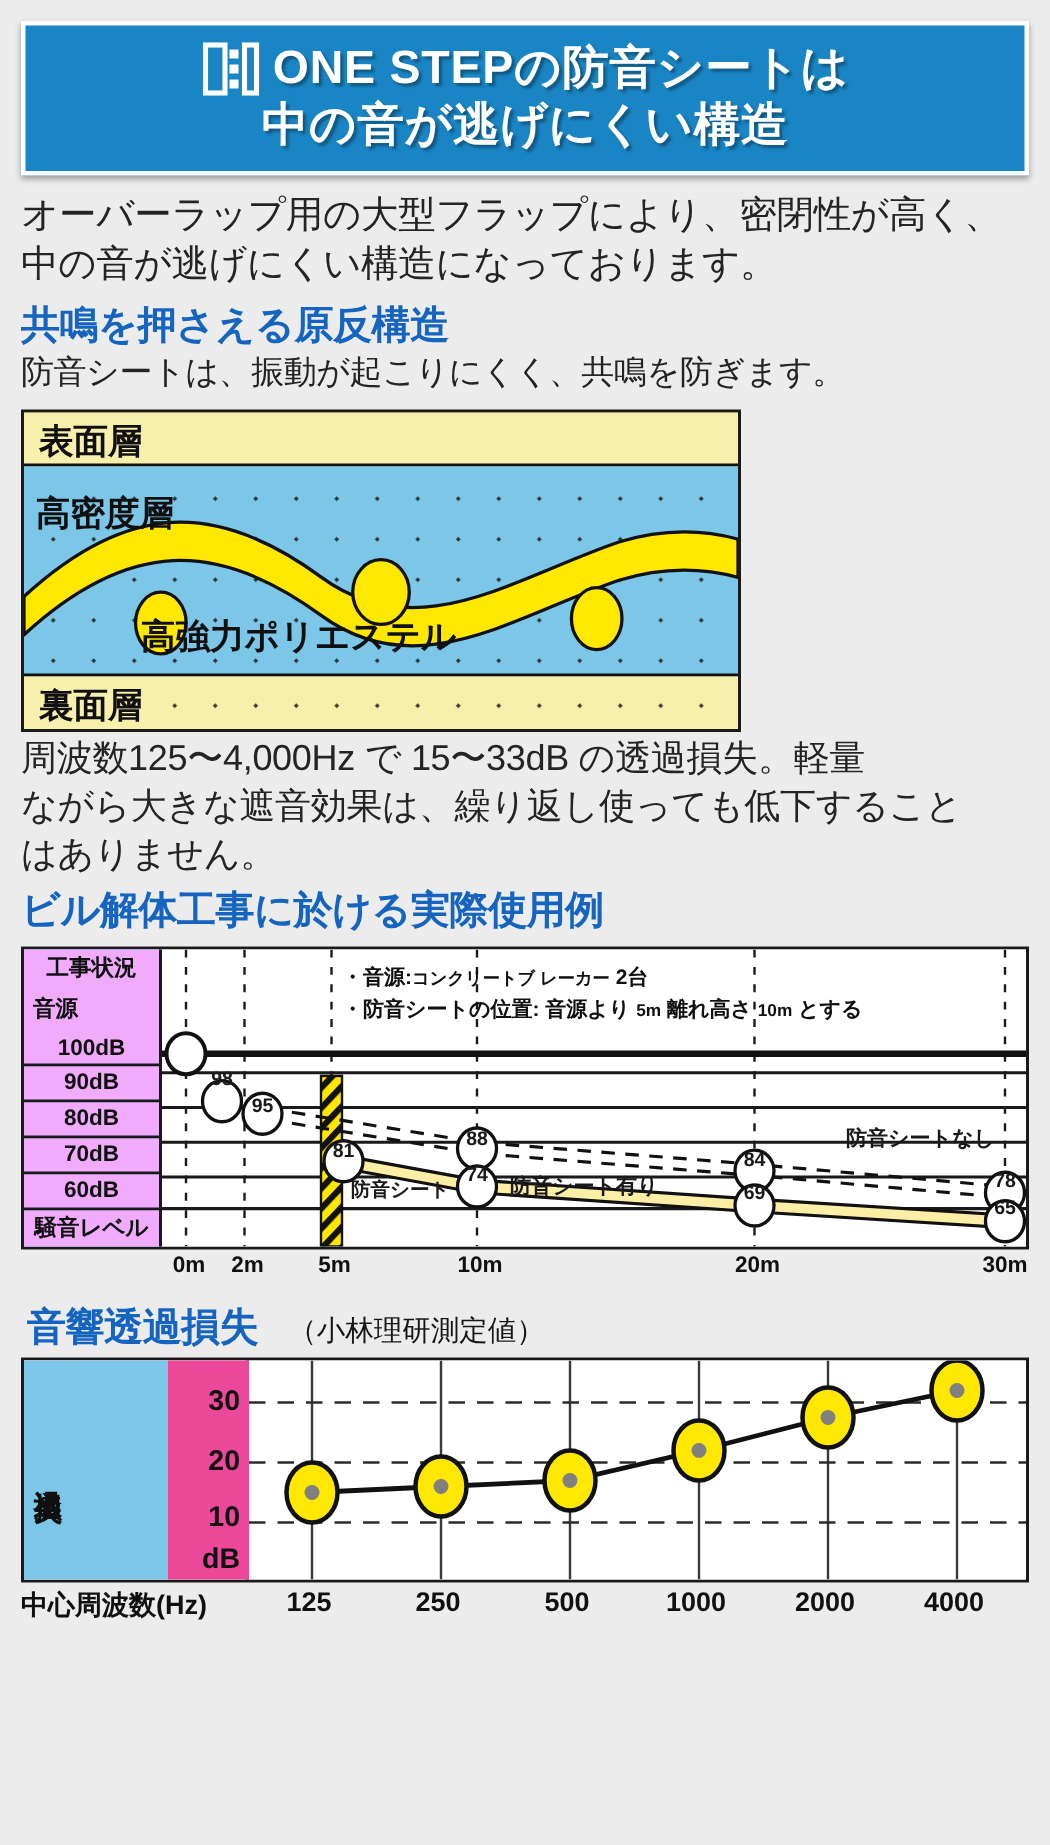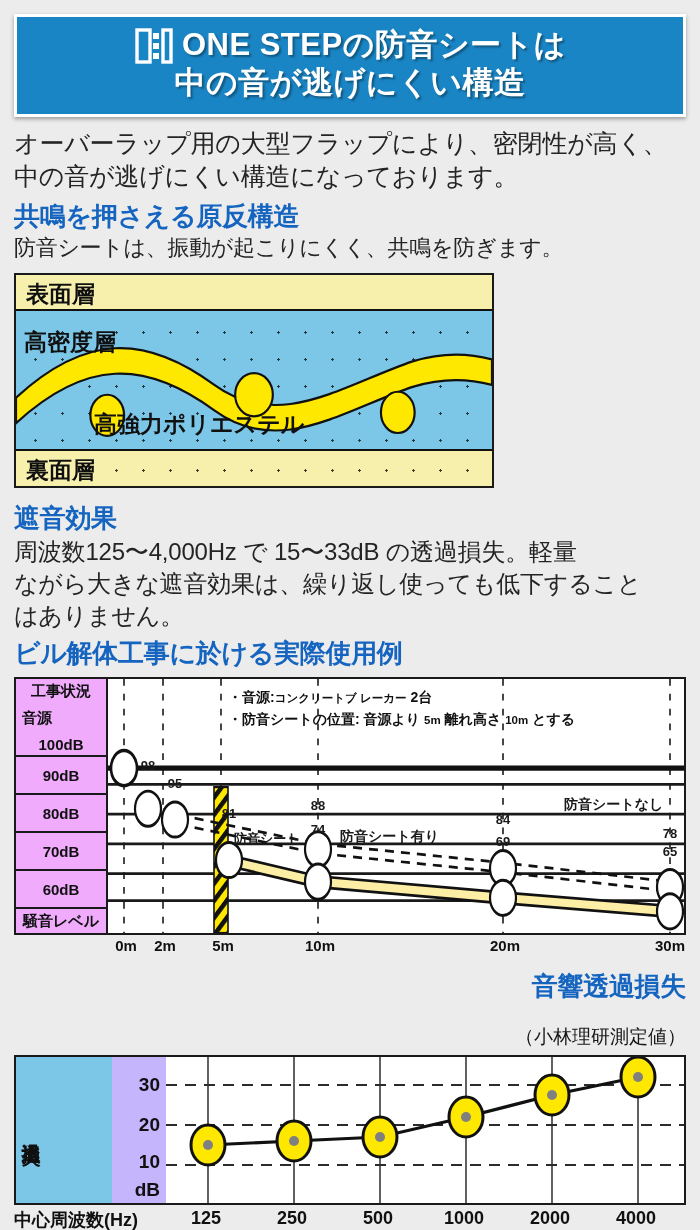--- a/index.html
+++ b/index.html
@@ -141,21 +141,21 @@
     display:flex;align-items:center;justify-content:center;
     background:#f0abfc;
   }
   .c1-lab.first{
     height:78px;flex-direction:column;justify-content:space-between;
     padding:3px 6px 2px 6px;align-items:stretch;
   }
   .c1-lab.first .t1{text-align:center;}
   .c1-lab.first .t2{text-align:left;padding-right:4px;}
   .c1-lab.first .t3{text-align:center;}
-  .c1-lab.r{height:38px;}
+  .c1-lab.r{height:24px;}
   .c1-lab.last{height:24px;border-bottom:none;font-size:15px;}
   .c1-plot{
     flex:1;position:relative;background:#fff;
   }
   .c1-note{
     position:absolute;left:120px;top:8px;
     font-size:14px;line-height:1.55;color:#101010;
     font-weight:bold;white-space:nowrap;z-index:7;
   }
   .c1-note .sm{font-size:11.5px;}
@@ -166,21 +166,21 @@
   .c1-tick{
     position:absolute;top:2px;
     font-size:15px;font-weight:bold;color:#101010;
     transform:translateX(-50%);
   }
   .c1-svg{position:absolute;left:0;top:0;width:100%;height:100%;z-index:5;}
 
   
   .c2-head{
     margin:10px 14px 0 18px;
-    display:flex;align-items:flex-end;gap:20px;flex-direction:column;
+    display:flex;align-items:flex-end;gap:20px;
   }
   .c2-title{
     font-size:26px;font-weight:bold;color:#1565c0;letter-spacing:-.3px;
   }
   .c2-sub{font-size:19px;color:#161616;padding-bottom:2px;}
   .chart2{
     margin:3px 14px 0 14px;
     width:672px;box-sizing:border-box;position:relative;
   }
   .c2-box{
@@ -196,21 +196,21 @@
     display:flex;align-items:center;justify-content:flex-start;
     padding-left:6px;box-sizing:border-box;
     position:relative;
   }
   .c2-vert{
     font-size:19px;font-weight:bold;color:#101010;
     writing-mode:vertical-rl;text-orientation:upright;
     line-height:1.0;letter-spacing:1px;
   }
   .c2-ticks{
-    width:54px;flex:0 0 54px;position:relative;background:#c4b5fd;
+    width:54px;flex:0 0 54px;position:relative;background:#ec4899;
   }
   .c2-tk{
     position:absolute;right:6px;font-size:19px;font-weight:bold;color:#101010;
     transform:translateY(-50%);
   }
   .c2-plot{flex:1;position:relative;background:#fff;}
   .c2-svg{position:absolute;left:0;top:0;width:100%;height:100%;}
   .c2-axis{
     width:672px;height:26px;position:relative;box-sizing:border-box;
   }
@@ -271,21 +271,20 @@
       <ellipse cx="240" cy="122" rx="19" ry="22" fill="#ffe800" stroke="#111111" stroke-width="2.2"></ellipse>
       <ellipse cx="385" cy="140" rx="17" ry="21" fill="#ffe800" stroke="#111111" stroke-width="2.2"></ellipse>
     </svg>
 
     <span class="layer-label" style="left:10px;top:4px;">表面層</span>
     <span class="layer-label" style="left:8px;top:52px;">高密度層</span>
     <span class="layer-label" style="left:78px;top:134px;">高強力ポリエステル</span>
     <span class="layer-label" style="left:10px;top:180px;">裏面層</span>
   </div>
 
-  <div class="sec-head" style="margin-top:14px;">遮音効果</div>
   <div class="body-text" style="margin-top:2px;font-size:24px;">
     <div>周波数125〜4,000Hz で 15〜33dB の透過損失。軽量</div>
     <div>ながら大きな遮音効果は、繰り返し使っても低下すること</div>
     <div>はありません。</div>
   </div>
 
   <div class="sec-head" style="margin-top:4px;">ビル解体工事に於ける実際使用例</div>
 
   <div class="chart1">
     <div class="c1-box">

